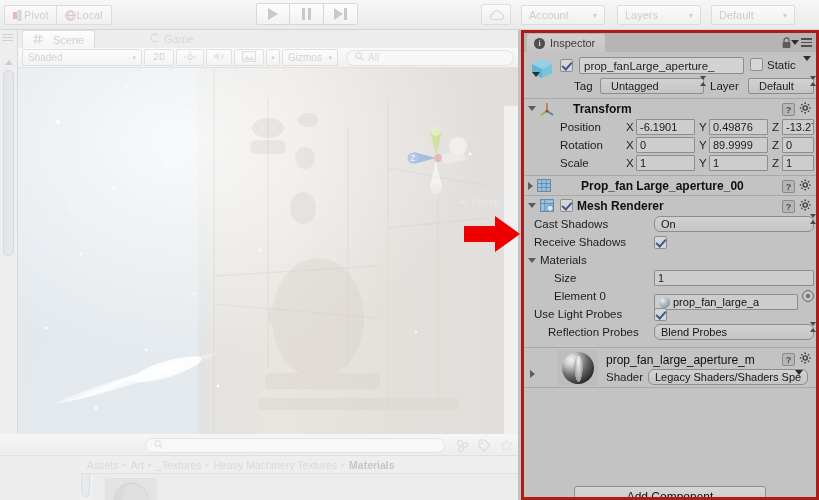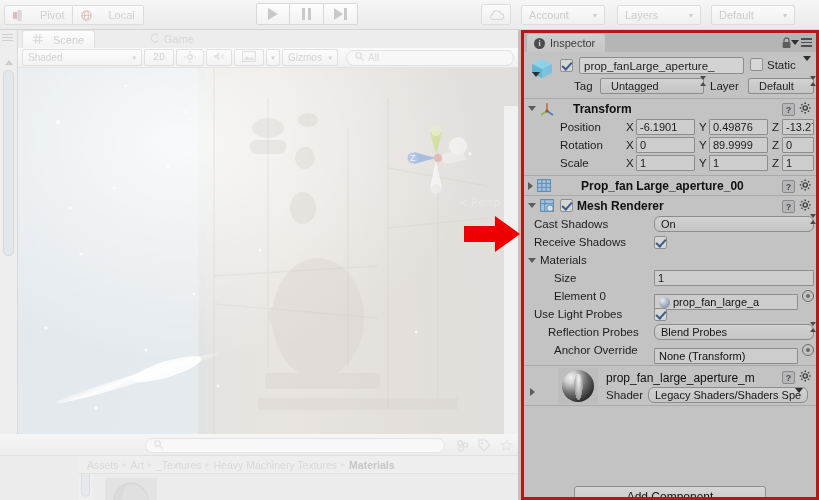--- a/index.html
+++ b/index.html
@@ -16,21 +16,21 @@
   
   .toolbar {
     position: absolute; left: 0; top: 0; width: 819px; height: 30px;
     background: linear-gradient(#f6f6f6, #eaeaea);
     border-bottom: 1px solid #d4d4d4;
   }
   .tb-group-l { position: absolute; top: 5px; left: 4px; display: flex; }
   .tb-group-l > div {
     height: 20px; background: linear-gradient(#fbfbfb,#f0f0f0);
     border: 1px solid #dcdcdc; color: #cfcfcf;
-    display: flex; align-items: center; gap: 16px; padding: 0 8px; font-size: 11px;
+    display: flex; align-items: center; gap: 0; padding: 0 8px; font-size: 11px;
   }
   .tb-group-l > div:first-child { border-radius: 2px 0 0 2px; }
   .tb-group-l > div:last-child { border-radius: 0 2px 2px 0; border-left: none; }
 
   .playgroup { position: absolute; left: 256px; top: 3px; display: flex; }
   .playgroup > div {
     width: 34px; height: 22px; background: linear-gradient(#fdfdfd,#f2f2f2);
     border: 1px solid #d8d8d8; border-left: none;
     display: flex; align-items: center; justify-content: center;
   }
@@ -787,27 +787,20 @@
         </div>
 
         <div class="row">
           <span class="row-label" style="position:absolute;left:24px;">Reflection Probes</span>
           <div class="wide-drop" style="position:absolute;left:130px;width:160px;">
             <span>Blend Probes</span>
             <span style="position:absolute;right:4px;top:2px;"><span class="updown-ico"></span></span>
           </div>
         </div>
 
-        <div class="row">
-          <span class="row-label" style="position:absolute;left:30px;">Anchor Override</span>
-          <div class="objfield" style="position:absolute;left:130px;width:144px;">
-            <span>None (Transform)</span>
-          </div>
-          <span class="pick-dot" style="position:absolute;left:278px;"></span>
-        </div>
         <div style="height:6px;"></div>
       </div>
 
       <div class="mat-block">
         <span class="foldout" style="position:absolute;left:6px;top:22px;"></span>
         <div class="mat-bg"></div>
         <div class="mat-prev"></div>
         <span class="comp-title" style="position:absolute;left:82px;top:5px;font-weight:normal;font-size:12px;">prop_fan_large_aperture_m</span>
         <span class="comp-icons" style="top:4px;">
           <span class="help-ico">?</span>

